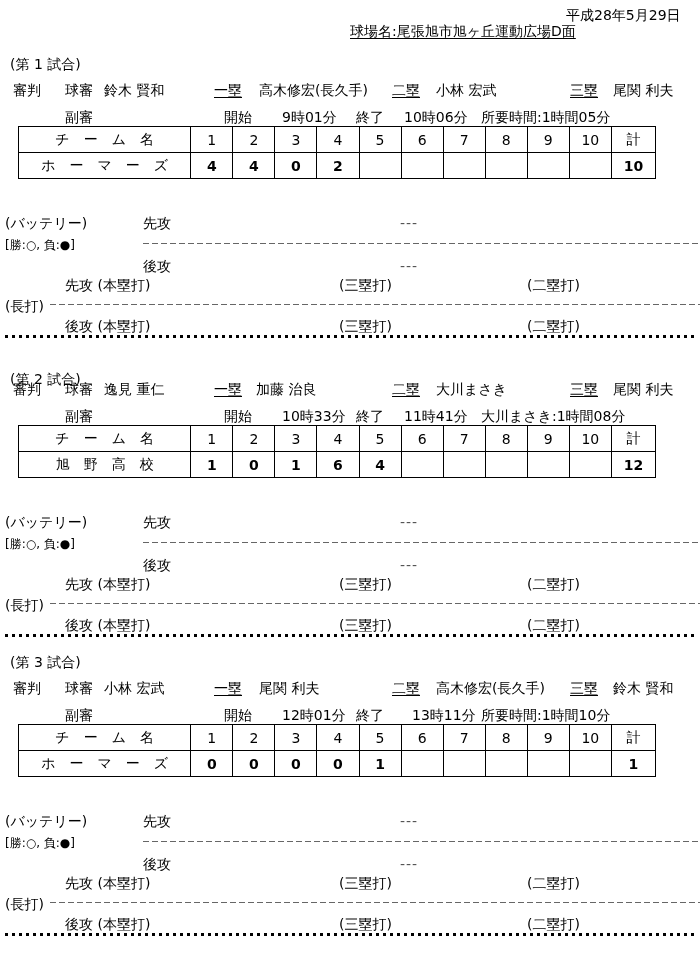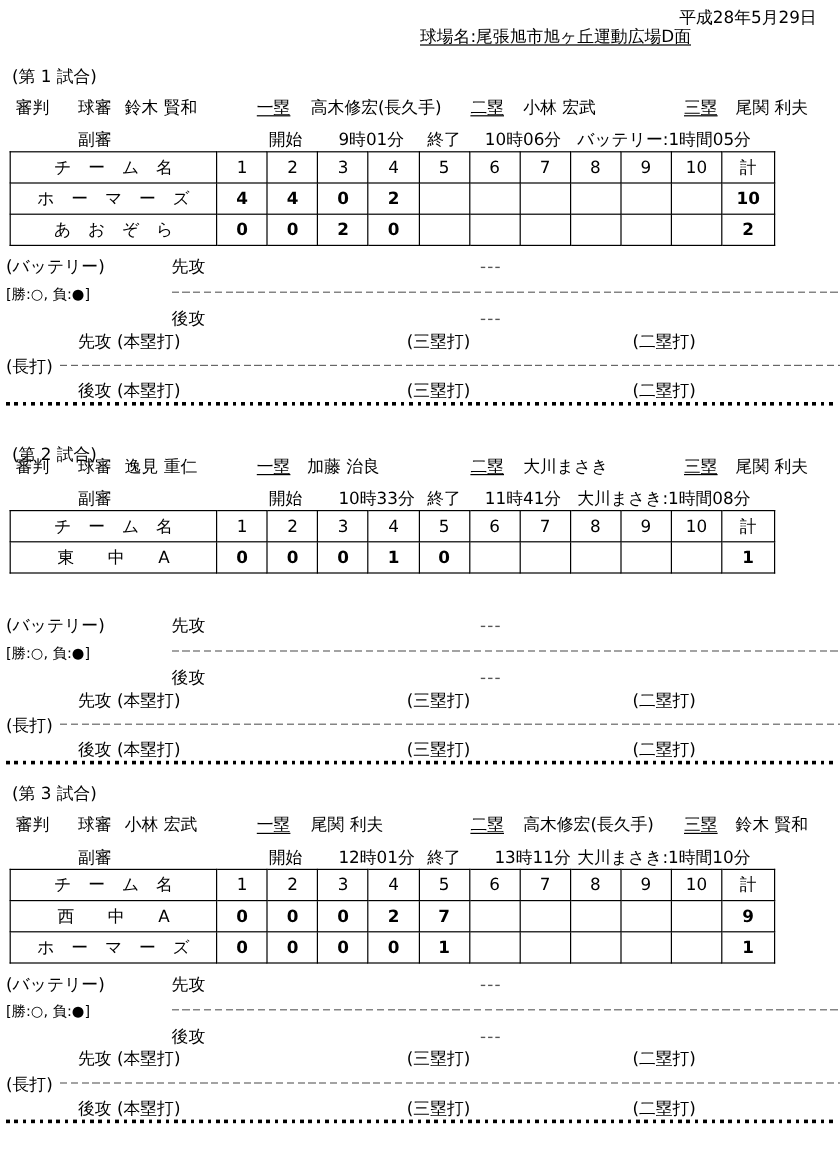--- a/index.html
+++ b/index.html
@@ -7,21 +7,21 @@
     width:700px;height:966px;background:#fff;position:relative;overflow:hidden;
     font-family:"DejaVu Sans","Liberation Sans",sans-serif;
     font-size:14px;color:#000;
   }
   .abs{position:absolute;white-space:nowrap;line-height:17px;}
   .u{text-decoration:underline;text-underline-offset:2px;}
   .small{font-size:12px;line-height:14px;}
   .gray{color:#555;letter-spacing:1px;}
   .game{position:absolute;left:0;width:700px;height:300px;}
   table.score{
-    position:absolute;left:8px;border-collapse:collapse;table-layout:fixed;
+    position:absolute;left:18px;border-collapse:collapse;table-layout:fixed;
     width:638px;
   }
   table.score td{
     border:1px solid #000;height:25px;padding:0;text-align:center;
     font-size:14px;overflow:hidden;
   }
   td.th-left{text-align:left;padding-left:16px;}
   .b{font-weight:bold;}
   .dash-line{
     position:absolute;height:1px;
@@ -49,21 +49,21 @@
   <span class="abs u" style="left:392px;top:26px">二塁</span>
   <span class="abs" style="left:436px;top:26px">小林 宏武</span>
   <span class="abs u" style="left:570px;top:26px">三塁</span>
   <span class="abs" style="left:613px;top:26px">尾関 利夫</span>
 
   <span class="abs" style="left:65px;top:53px">副審</span>
   <span class="abs" style="left:224px;top:53px">開始</span>
   <span class="abs" style="left:282px;top:53px">9時01分</span>
   <span class="abs" style="left:356px;top:53px">終了</span>
   <span class="abs" style="left:404px;top:53px">10時06分</span>
-  <span class="abs" style="left:481px;top:53px">バッテリー:1時間05分</span>
+  <span class="abs" style="left:481px;top:53px">所要時間:1時間05分</span>
 
   <table class="score" style="top:70px">
     <colgroup>
         <col style="width:172px">
         <col span="10" style="width:42px">
         <col style="width:44px">
       </colgroup>
     <tbody>
         <tr>
       <td class="th-left">チ　ー　ム　名</td>
@@ -86,34 +86,20 @@
       <td class="b">0</td>
       <td class="b">2</td>
       <td class="b"></td>
       <td class="b"></td>
       <td class="b"></td>
       <td class="b"></td>
       <td class="b"></td>
       <td class="b"></td>
       <td class="b">10</td>
     </tr>
-    <tr>
-      <td>あ　お　ぞ　ら</td>
-      <td class="b">0</td>
-      <td class="b">0</td>
-      <td class="b">2</td>
-      <td class="b">0</td>
-      <td class="b"></td>
-      <td class="b"></td>
-      <td class="b"></td>
-      <td class="b"></td>
-      <td class="b"></td>
-      <td class="b"></td>
-      <td class="b">2</td>
-    </tr>
   </tbody>
     </table>
 
   <span class="abs" style="left:5px;top:159px">(バッテリー)</span>
   <span class="abs" style="left:143px;top:159px">先攻</span>
   <span class="abs gray" style="left:400px;top:159px">---</span>
   <span class="abs small" style="left:5px;top:182px">[勝:○, 負:●]</span>
   <div class="dash-line" style="left:143px;right:0;top:187px"></div>
   <span class="abs" style="left:143px;top:202px">後攻</span>
   <span class="abs gray" style="left:400px;top:202px">---</span>
@@ -163,32 +149,32 @@
       <td>4</td>
       <td>5</td>
       <td>6</td>
       <td>7</td>
       <td>8</td>
       <td>9</td>
       <td>10</td>
       <td>計</td>
     </tr>
     <tr>
-      <td>東　　中　　A</td>
-      <td class="b">0</td>
-      <td class="b">0</td>
-      <td class="b">0</td>
-      <td class="b">1</td>
-      <td class="b">0</td>
-      <td class="b"></td>
-      <td class="b"></td>
-      <td class="b"></td>
-      <td class="b"></td>
-      <td class="b"></td>
-      <td class="b">1</td>
+      <td>旭　野　高　校</td>
+      <td class="b">1</td>
+      <td class="b">0</td>
+      <td class="b">1</td>
+      <td class="b">6</td>
+      <td class="b">4</td>
+      <td class="b"></td>
+      <td class="b"></td>
+      <td class="b"></td>
+      <td class="b"></td>
+      <td class="b"></td>
+      <td class="b">12</td>
     </tr>
   </tbody>
     </table>
 
   <span class="abs" style="left:5px;top:159px">(バッテリー)</span>
   <span class="abs" style="left:143px;top:159px">先攻</span>
   <span class="abs gray" style="left:400px;top:159px">---</span>
   <span class="abs small" style="left:5px;top:182px">[勝:○, 負:●]</span>
   <div class="dash-line" style="left:143px;right:0;top:187px"></div>
   <span class="abs" style="left:143px;top:202px">後攻</span>
@@ -215,21 +201,21 @@
   <span class="abs u" style="left:392px;top:26px">二塁</span>
   <span class="abs" style="left:436px;top:26px">高木修宏(長久手)</span>
   <span class="abs u" style="left:570px;top:26px">三塁</span>
   <span class="abs" style="left:613px;top:26px">鈴木 賢和</span>
 
   <span class="abs" style="left:65px;top:53px">副審</span>
   <span class="abs" style="left:224px;top:53px">開始</span>
   <span class="abs" style="left:282px;top:53px">12時01分</span>
   <span class="abs" style="left:356px;top:53px">終了</span>
   <span class="abs" style="left:412px;top:53px">13時11分</span>
-  <span class="abs" style="left:481px;top:53px">大川まさき:1時間10分</span>
+  <span class="abs" style="left:481px;top:53px">所要時間:1時間10分</span>
 
   <table class="score" style="top:70px">
     <colgroup>
         <col style="width:172px">
         <col span="10" style="width:42px">
         <col style="width:44px">
       </colgroup>
     <tbody>
         <tr>
       <td class="th-left">チ　ー　ム　名</td>
@@ -239,34 +225,20 @@
       <td>4</td>
       <td>5</td>
       <td>6</td>
       <td>7</td>
       <td>8</td>
       <td>9</td>
       <td>10</td>
       <td>計</td>
     </tr>
     <tr>
-      <td>西　　中　　A</td>
-      <td class="b">0</td>
-      <td class="b">0</td>
-      <td class="b">0</td>
-      <td class="b">2</td>
-      <td class="b">7</td>
-      <td class="b"></td>
-      <td class="b"></td>
-      <td class="b"></td>
-      <td class="b"></td>
-      <td class="b"></td>
-      <td class="b">9</td>
-    </tr>
-    <tr>
       <td>ホ　ー　マ　ー　ズ</td>
       <td class="b">0</td>
       <td class="b">0</td>
       <td class="b">0</td>
       <td class="b">0</td>
       <td class="b">1</td>
       <td class="b"></td>
       <td class="b"></td>
       <td class="b"></td>
       <td class="b"></td>

